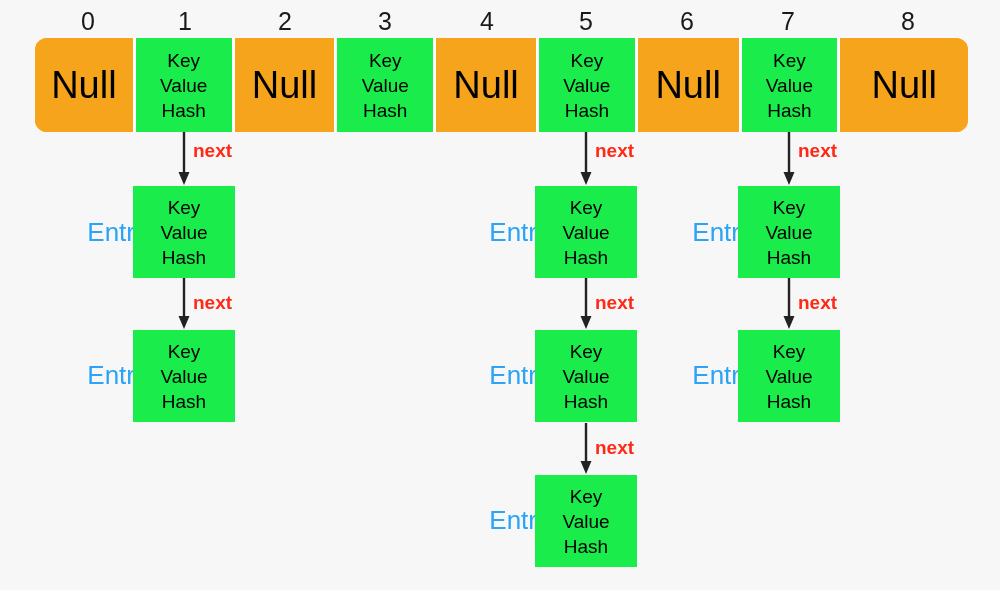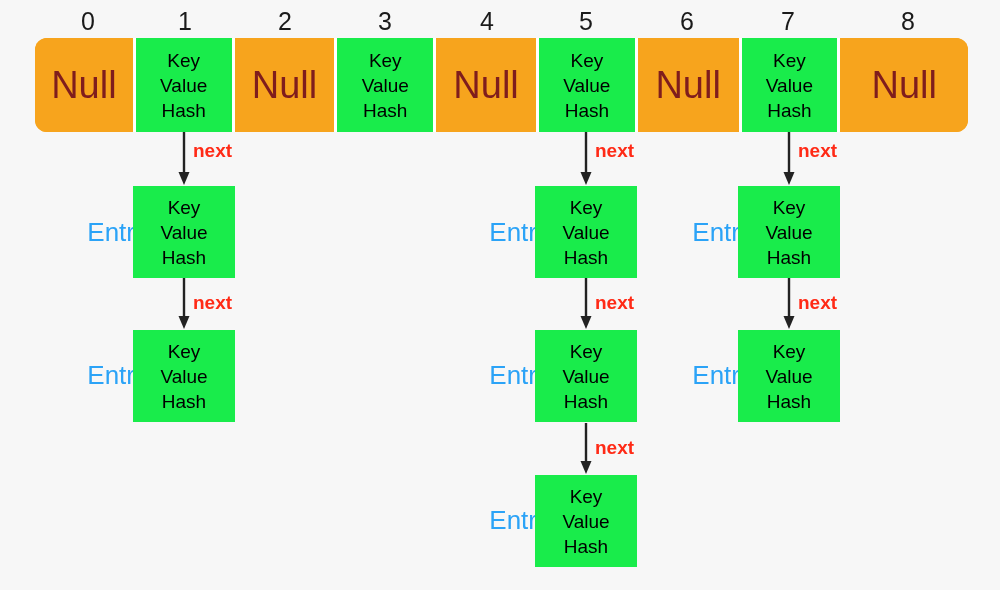--- a/index.html
+++ b/index.html
@@ -46,21 +46,21 @@
   .bucket {
     height: 94px;
     display: flex;
     align-items: center;
     justify-content: center;
     box-sizing: border-box;
   }
   .bucket.null {
     background: #f7a41d;
     font-size: 38px;
-    color: #7f1d1d;
+    color: #000000;
     letter-spacing: 0px;
   }
   .bucket.entry {
     background: #19ec4b;
     border-left: 3px solid #ffffff;
     border-right: 3px solid #ffffff;
     flex-direction: column;
     font-size: 19px;
     line-height: 25px;
     color: #000;

